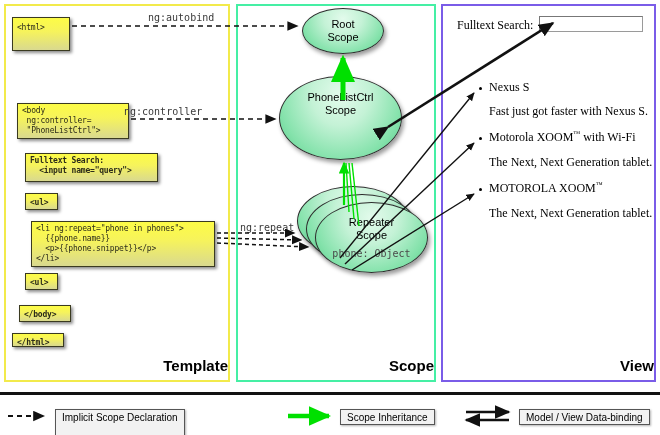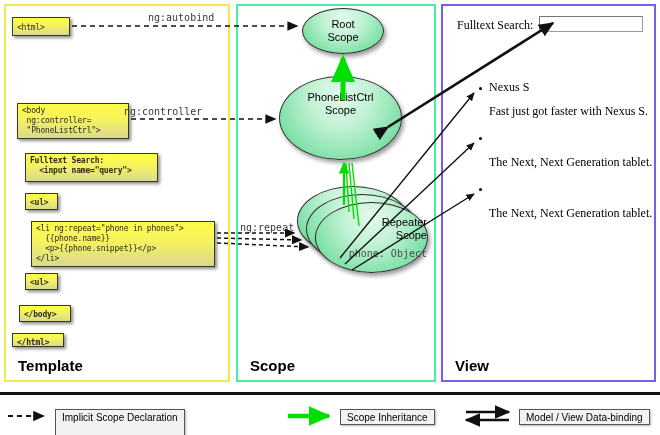--- a/index.html
+++ b/index.html
@@ -26,26 +26,25 @@
   }
   .col-template { left: 4px;   top: 4px; width: 226px; height: 378px; border: 2px solid #f2ea4b; }
   .col-model    { left: 236px; top: 4px; width: 200px; height: 378px; border: 2px solid #45efa4; }
   .col-view     { left: 441px; top: 4px; width: 215px; height: 378px; border: 2px solid #7a5ce8; }
 
   .col-label {
     position: absolute;
     bottom: 6px;
     left: 0;
     width: 100%;
-    text-align: left;
+    text-align: right;
     font-size: 15px;
     font-weight: bold;
     color: #000;
     font-family: "Liberation Sans", sans-serif;
-    padding-left: 12px;
   }
 
   
   .codebox {
     position: absolute;
     box-sizing: border-box;
     border: 1px solid #3a3a20;
     background: linear-gradient(to bottom, #fdfc46 0%, #f6f35c 42%, #d9d98f 100%);
     box-shadow: 2px 2px 3px rgba(0,0,0,0.45);
     font-family: "DejaVu Sans Mono", monospace;
@@ -164,21 +163,21 @@
   <div class="column col-template">
     <div class="col-label">Template</div>
   </div>
   <div class="column col-model">
     <div class="col-label">Scope</div>
   </div>
   <div class="column col-view">
     <div class="col-label">View</div>
   </div>
 
-  <div class="codebox" style="left:12px; top:17px; width:58px; height:19px; line-height:15px;">&lt;html&gt;</div>
+  <div class="codebox" style="left:12px; top:17px; width:58px; height:34px; line-height:15px;">&lt;html&gt;</div>
 
   <div class="codebox" style="left:17px; top:103px; width:112px; height:36px;">&lt;body
  ng:controller=
  "PhoneListCtrl"&gt;</div>
 
   <div class="codebox bold" style="left:25px; top:153px; width:133px; height:29px;">Fulltext Search:
   &lt;input name="query"&gt;</div>
 
   <div class="codebox bold" style="left:25px; top:193px; width:33px; height:17px; line-height:14px;">&lt;ul&gt;</div>
 
@@ -198,39 +197,45 @@
     <div class="title">Scope</div>
   </div>
 
   <div class="ellipse" style="left:279px; top:76px; width:123px; height:84px; padding-top:14px;">
     <div class="title">PhoneListCtrl</div>
     <div class="title">Scope</div>
   </div>
 
   <div class="ellipse" style="left:297px; top:186px; width:112px; height:70px;"></div>
   <div class="ellipse" style="left:306px; top:194px; width:112px; height:70px;"></div>
-  <div class="ellipse" style="left:315px; top:202px; width:113px; height:71px; padding-top:13px;text-align:right;">
+  <div class="ellipse" style="left:315px; top:202px; width:113px; height:71px; padding-top:13px;">
     <div class="title">Repeater</div>
     <div class="title">Scope</div>
     <div class="props" style="margin-top:6px;">
       <div>phone: Object</div>
     </div>
   </div>
 
   <div class="view-label" style="left:457px; top:18px;">Fulltext Search:</div>
   <input class="view-input" type="text" style="left: 539px; top: 16px; width: 104px; height: 16px; font-family: &quot;Liberation Serif&quot;, serif; font-size: 11px; padding: 0px 2px;" value="">
 
   <div class="view-bullet" style="left:479px; top:87px;"></div>
   <div class="view-item-title" style="left:489px; top:80px;">Nexus S</div>
   <div class="view-item-desc" style="left:489px; top:104px;">Fast just got faster with Nexus S.</div>
 
   <div class="view-bullet" style="left:479px; top:137px;"></div>
+  <div class="view-item-title" style="left:489px; top:130px;">
+    <span>Motorola XOOM</span><span class="sup">™</span><span> with Wi-Fi</span>
+  </div>
   <div class="view-item-desc" style="left:489px; top:155px;">The Next, Next Generation tablet.</div>
 
   <div class="view-bullet" style="left:479px; top:188px;"></div>
+  <div class="view-item-title" style="left:489px; top:181px;">
+    <span>MOTOROLA XOOM</span><span class="sup">™</span><span></span>
+  </div>
   <div class="view-item-desc" style="left:489px; top:206px;">The Next, Next Generation tablet.</div>
 
   <div class="edge-label" style="left:148px; top:12px;">ng:autobind</div>
   <div class="edge-label" style="left:124px; top:106px;">ng:controller</div>
   <div class="edge-label" style="left:240px; top:222px;">ng:repeat</div>
 
   <svg id="arrows" viewBox="0 0 660 435" xmlns="http://www.w3.org/2000/svg">
     <defs>
       <marker id="ah-black" markerWidth="7" markerHeight="7" refX="6" refY="3.0" orient="auto" markerUnits="strokeWidth">
         <path d="M0,0 L7,3 L0,6 z" fill="#111"></path>

